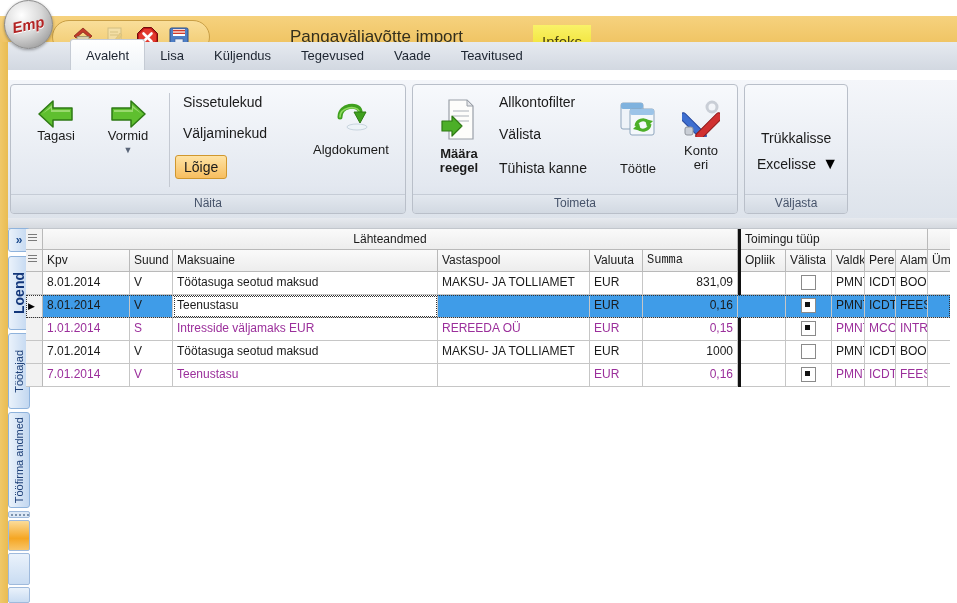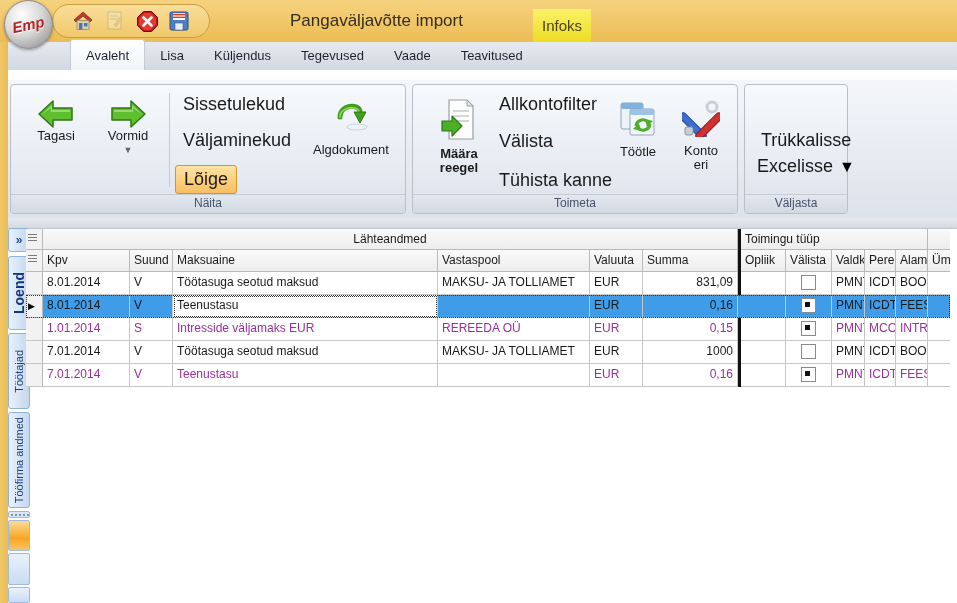--- a/index.html
+++ b/index.html
@@ -1,20 +1,20 @@
 <!DOCTYPE html>
 <html><head>
 <meta charset="utf-8">
 <style>
   html,body{margin:0;padding:0;width:957px;height:603px;overflow:hidden;
     font-family:"Liberation Sans",sans-serif;background:#fff;}
   #app{position:absolute;inset:0;width:957px;height:603px;background:#fff;}
 
   
-  .titlebar{position:absolute;left:0;top:0;width:957px;height:42px;
+  .titlebar{position:absolute;left:0;top:16px;width:957px;height:42px;
     background:linear-gradient(#F6D27E,#ECBD55);}
   .logo{position:absolute;left:4px;top:0;width:47px;height:47px;border-radius:50%;
     background:radial-gradient(circle at 35% 30%,#ffffff,#d8d8d8 45%,#9a9a9a 85%);
     border:1px solid #8a8a8a;box-shadow:0 1px 3px rgba(0,0,0,.35);z-index:5;
     display:flex;align-items:center;justify-content:center;}
   .logo span{color:#b32424;font-weight:bold;font-style:italic;font-size:15px;
     transform:rotate(-12deg);text-shadow:0 1px 0 #fff;}
   .qat{position:absolute;left:52px;top:4px;width:158px;height:34px;border-radius:17px;
     background:linear-gradient(#F9DE9A,#F0C869);border:1px solid #C99F45;
     display:flex;align-items:center;justify-content:space-around;padding:0 14px;box-sizing:border-box;}
@@ -37,21 +37,21 @@
     background:linear-gradient(#F4F6FA,#DDE3EB);}
   .rgroup{position:absolute;top:4px;height:130px;border:1px solid #B9BFC9;border-radius:4px;
     background:linear-gradient(#F7F9FC,#E3E8F0 78%,#DAE0E9);box-sizing:border-box;}
   .rgroup .glabel{position:absolute;left:0;right:0;bottom:0;height:18px;
     background:linear-gradient(#E3E8EF,#D2D9E2);border-top:1px solid #C6CCD6;
     border-radius:0 0 3px 3px;color:#46536a;font-size:12px;text-align:center;line-height:17px;}
   .bigbtn{position:absolute;top:4px;height:104px;display:flex;flex-direction:column;
     align-items:center;padding-top:10px;box-sizing:border-box;border-radius:3px;}
   .bigbtn .blabel{font-size:13px;color:#1a1a1a;text-align:center;line-height:14px;}
   .bigbtn .caret{font-size:9px;color:#5a6578;margin-top:2px;}
-  .smallbtn{font-size:18px;color:#1a1a1a;padding:3px 8px;border-radius:3px;white-space:nowrap;}
+  .smallbtn{font-size:14px;color:#1a1a1a;padding:3px 8px;border-radius:3px;white-space:nowrap;}
   .smallbtn.hl{background:linear-gradient(#FFE3A4,#F7BE60);border:1px solid #D0972F;}
   .vsep{position:absolute;top:8px;width:1px;height:94px;background:#C4C9D2;}
 
   
   .frame-left{position:absolute;left:0;top:42px;width:8px;height:561px;
     background:linear-gradient(90deg,#F0C869,#E9BC52);}
   .band{position:absolute;left:8px;top:218px;width:949px;height:11px;
     background:linear-gradient(#E7EAEF,#D5D9DF);border-bottom:1px solid #C2C6CC;box-sizing:border-box;}
   .sidebar{position:absolute;left:8px;top:228px;width:23px;height:375px;}
   .sbtn{position:absolute;left:0;width:22px;box-sizing:border-box;border:1px solid #8FB3DC;border-radius:3px;
@@ -205,21 +205,21 @@
         <span class="blabel" style="margin-top:6px;font-weight:bold;">
           <span>Määra</span><br>
           <span>reegel</span>
         </span>
       </div>
       <div style="position:absolute;left:78px;top:6px;display:flex;flex-direction:column;align-items:flex-start;">
         <div class="smallbtn">Allkontofilter</div>
         <div class="smallbtn" style="margin-top:10px;">Välista</div>
         <div class="smallbtn" style="margin-top:12px;">Tühista kanne</div>
       </div>
-      <div class="bigbtn" style="left:196px;width:58px;">
+      <div class="bigbtn" style="left:196px;width:58px;gap:17px;">
         <svg width="38" height="38" viewBox="0 0 38 38">
           <rect x="2" y="4" width="22" height="26" rx="2" fill="#Eef3f8" stroke="#8fa6bd"></rect>
           <rect x="2" y="4" width="22" height="6" rx="2" fill="#7FB2DE"></rect>
           <rect x="11" y="10" width="24" height="26" rx="2" fill="#F4F8FB" stroke="#8fa6bd"></rect>
           <rect x="11" y="10" width="24" height="6" rx="2" fill="#9CC4E8"></rect>
           <path d="M17 27 a7 7 0 0 1 12 -4" fill="none" stroke="#4CAF28" stroke-width="3"></path>
           <polygon points="26,20 34,22 28,28" fill="#4CAF28"></polygon>
           <path d="M31 25 a7 7 0 0 1 -12 4" fill="none" stroke="#4CAF28" stroke-width="3"></path>
           <polygon points="22,32 14,30 20,24" fill="#4CAF28"></polygon>
         </svg>
@@ -278,21 +278,21 @@
       <div class="cell hcell c-span-right">Toimingu tüüp</div>
       <div class="cell hcell c-um"></div>
     </div>
     <div class="grow hrow">
       <div class="cell hcell c-gutter"><span class="hamb"></span></div>
       <div class="cell hcell c-kpv">Kpv</div>
       <div class="cell hcell c-suund">Suund</div>
       <div class="cell hcell c-maksuaine">Maksuaine</div>
       <div class="cell hcell c-vastaspool">Vastaspool</div>
       <div class="cell hcell c-valuuta">Valuuta</div>
-      <div class="cell hcell c-summa" style="text-align:left;">Summa</div>
+      <div class="cell hcell c-summa" style="text-align:left;font-family:Liberation Mono, monospace;">Summa</div>
       <div class="cell c-div"></div>
       <div class="cell hcell c-opliik">Opliik</div>
       <div class="cell hcell c-valista" style="text-align:left;">Välista</div>
       <div class="cell hcell c-valdk">Valdk</div>
       <div class="cell hcell c-pere">Pere</div>
       <div class="cell hcell c-alam">Alam</div>
       <div class="cell hcell c-um">Üm</div>
     </div>
     <div id="rows">
         <div class="grow">

